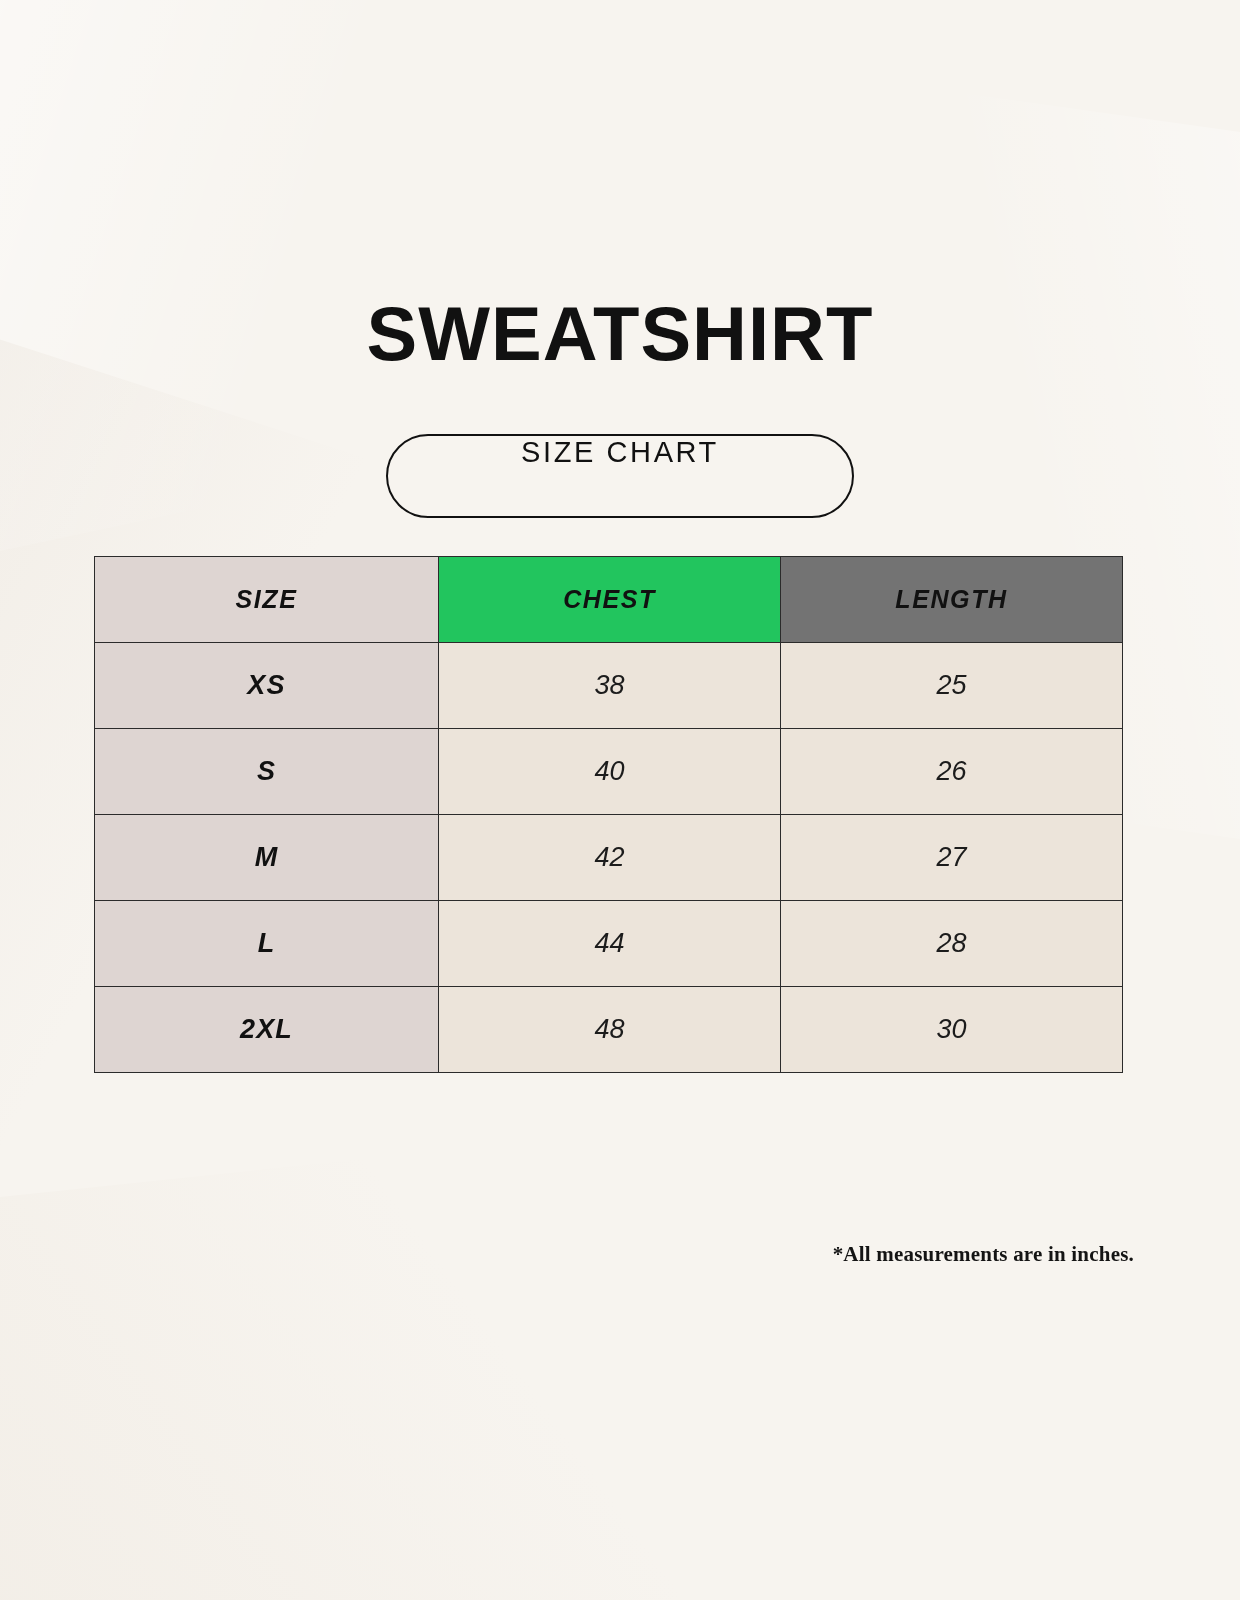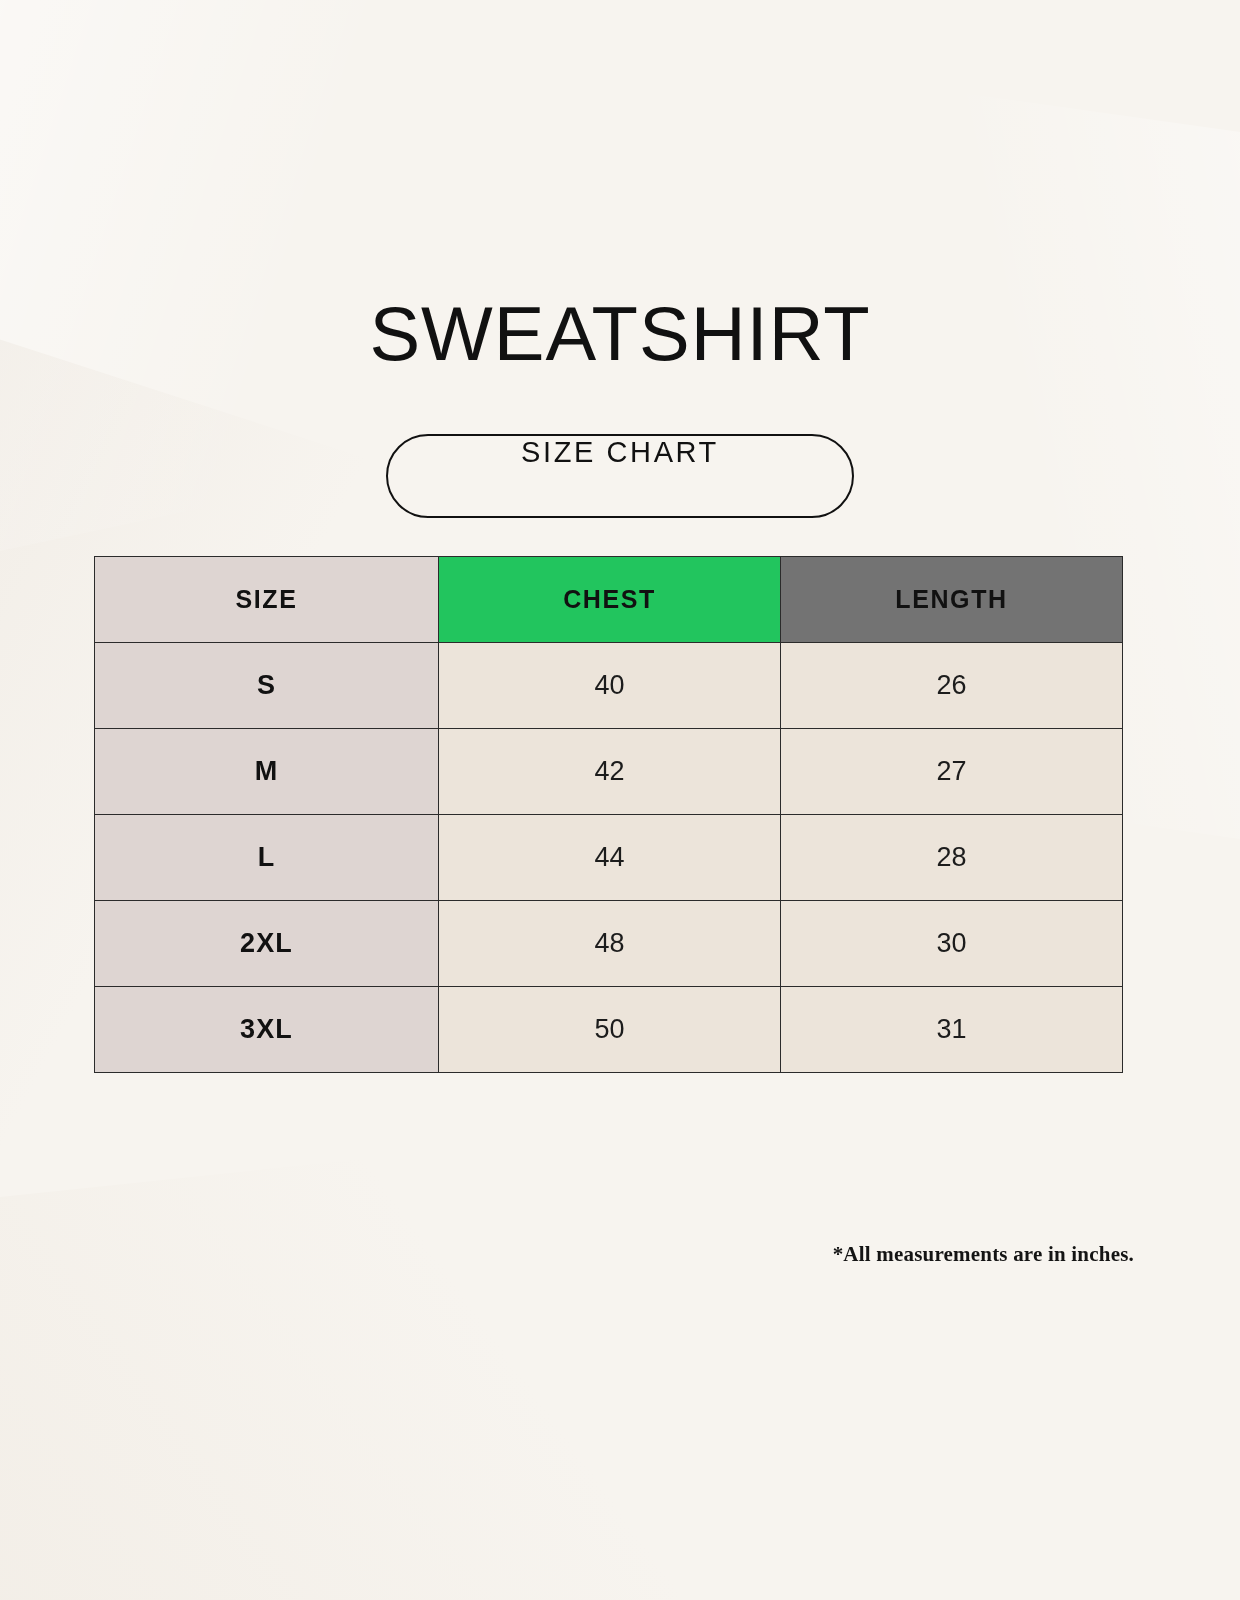--- a/index.html
+++ b/index.html
@@ -60,21 +60,21 @@
     box-sizing: border-box;
   }
 
   .title {
     position: absolute;
     top: 296px;
     left: 0;
     width: 1240px;
     text-align: center;
     font-size: 76px;
-    font-weight: 400;
+    font-weight: 700;
     letter-spacing: 1px;
     color: #111111;
     line-height: 1;
   }
 
   .pill {
     position: absolute;
     top: 434px;
     left: 50%;
     transform: translateX(-50%);
@@ -98,20 +98,21 @@
     position: absolute;
     top: 556px;
     left: 94px;
     width: 1028px;
   }
 
   table.size-table {
     border-collapse: collapse;
     width: 1028px;
     table-layout: fixed;
+    font-style: italic;
   }
   table.size-table th,
   table.size-table td {
     border: 1.6px solid #2b2b2b;
     text-align: center;
     padding: 0;
     height: 85px;
     vertical-align: middle;
   }
   col.col-size { width: 344px; }
@@ -181,43 +182,43 @@
       </colgroup>
       <thead>
         <tr>
           <th class="head-size">SIZE</th>
           <th class="head-chest">CHEST</th>
           <th class="head-length">LENGTH</th>
         </tr>
       </thead>
       <tbody>
         <tr>
+          <td class="cell-size">XS</td>
+          <td class="cell-val">38</td>
+          <td class="cell-val">25</td>
+        </tr>
+        <tr>
           <td class="cell-size">S</td>
           <td class="cell-val">40</td>
           <td class="cell-val">26</td>
         </tr>
         <tr>
           <td class="cell-size">M</td>
           <td class="cell-val">42</td>
           <td class="cell-val">27</td>
         </tr>
         <tr>
           <td class="cell-size">L</td>
           <td class="cell-val">44</td>
           <td class="cell-val">28</td>
         </tr>
         <tr>
           <td class="cell-size">2XL</td>
           <td class="cell-val">48</td>
           <td class="cell-val">30</td>
         </tr>
-        <tr>
-          <td class="cell-size">3XL</td>
-          <td class="cell-val">50</td>
-          <td class="cell-val">31</td>
-        </tr>
       </tbody>
     </table>
   </div>
 
   <div class="footnote">*All measurements are in inches.</div>
 
 </div>
 
 </body></html>

